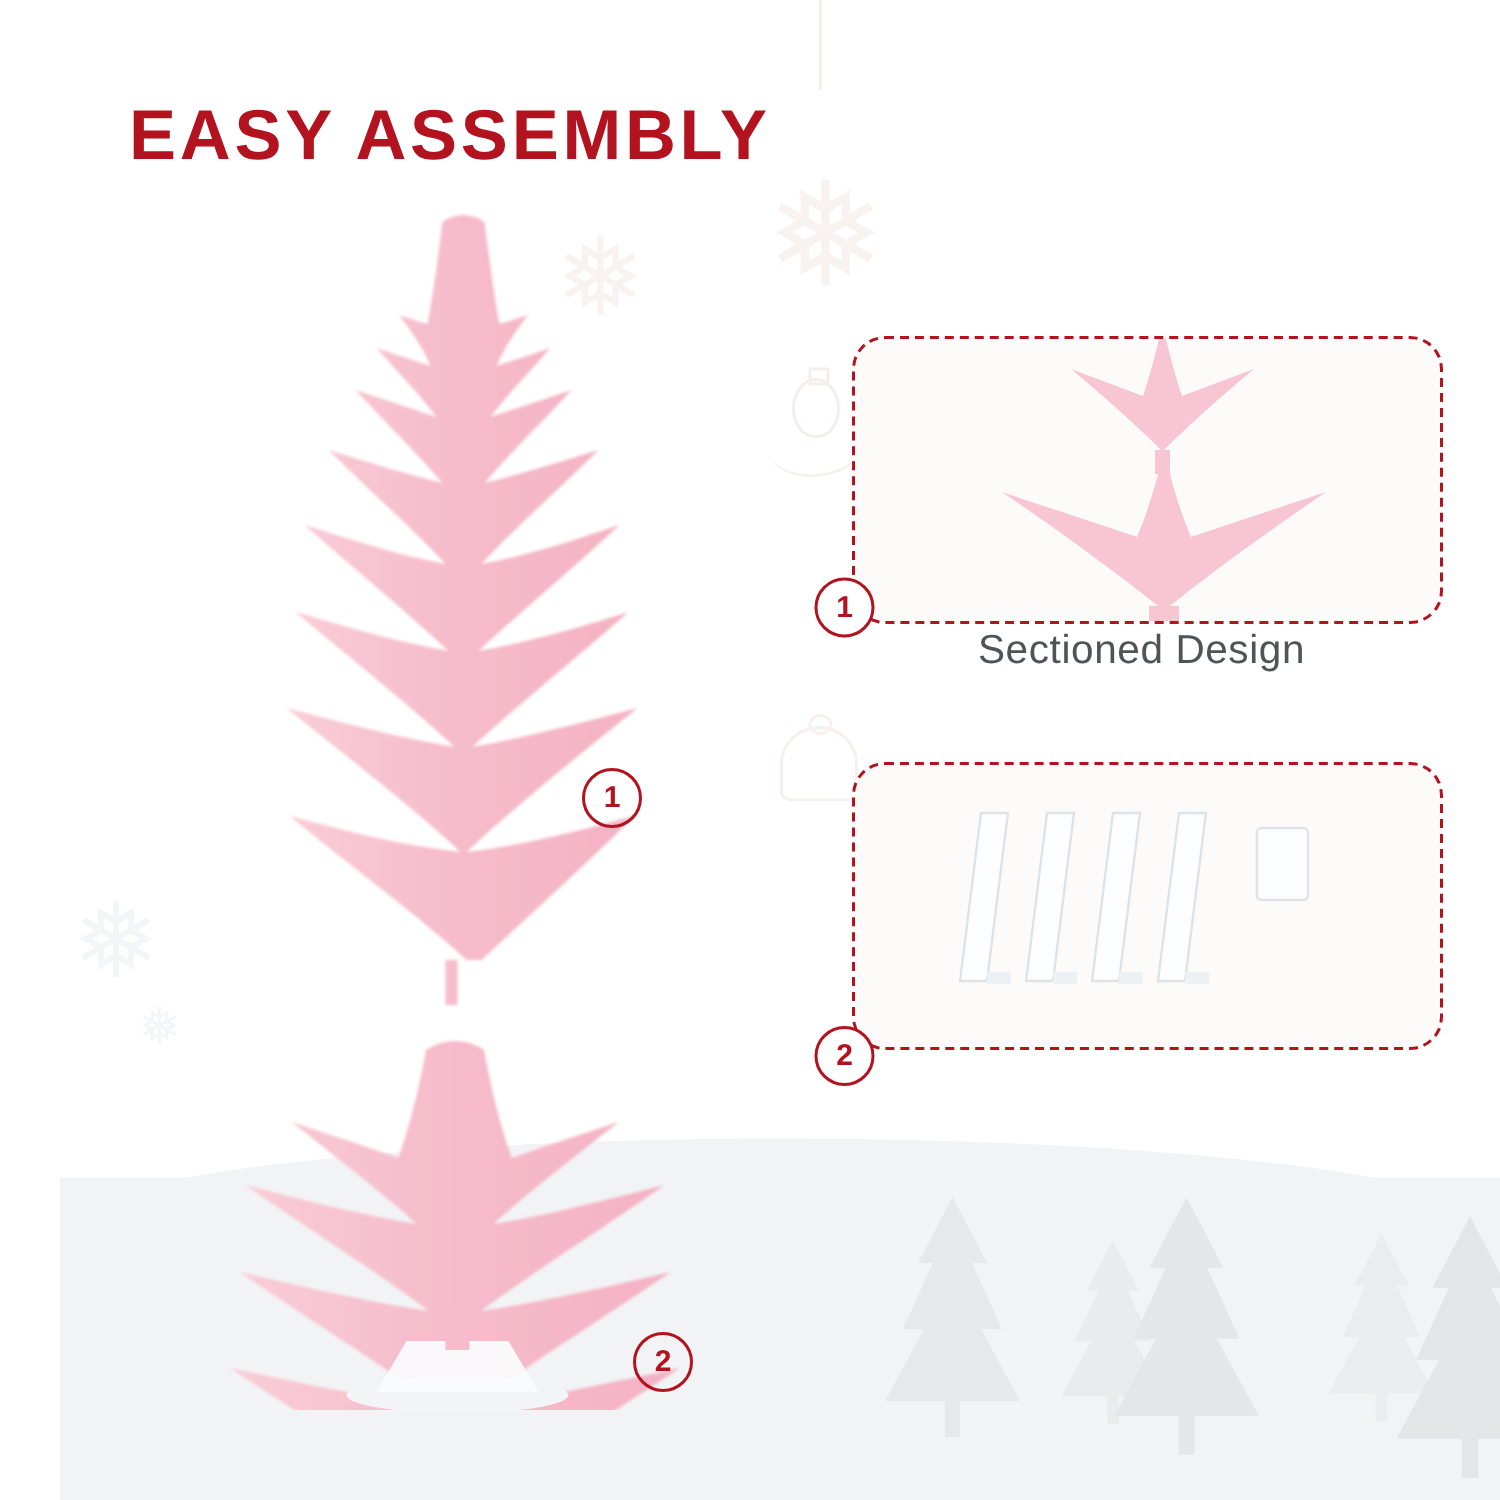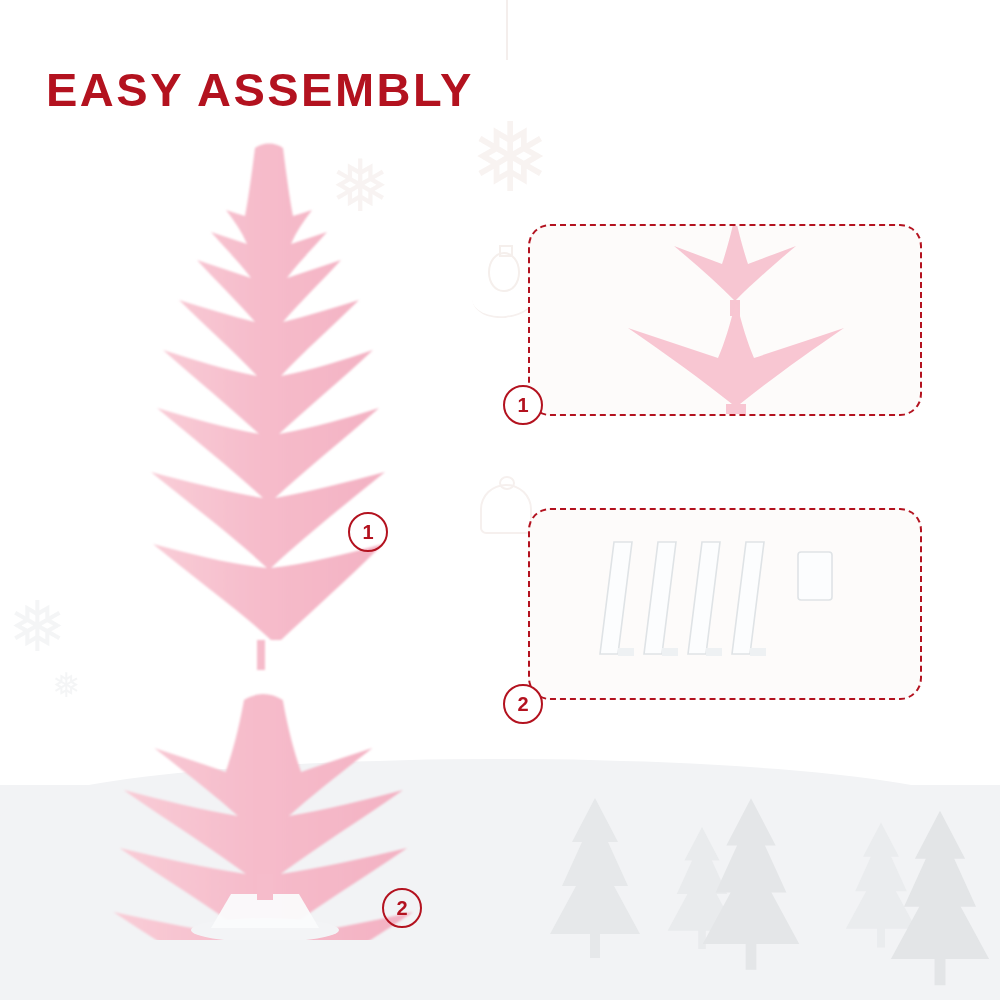--- a/index.html
+++ b/index.html
@@ -7,20 +7,21 @@
     width:1000px;height:1000px;
     background:#ffffff;
     font-family:"Liberation Sans", sans-serif;
     overflow:hidden;
     position:relative;
   }
   .stage{
     position:absolute;inset:0;
     background:#ffffff;
     overflow:hidden;
+    margin-left:40px;
   }
   
   .ground{
     position:absolute;left:0;right:0;bottom:0;height:215px;
     background:#f2f3f5;
   }
   .ground:before{
     content:"";position:absolute;left:0;right:0;top:-26px;height:60px;
     background:#f2f3f5;
     border-radius:50% 50% 0 0 / 100% 100% 0 0;
@@ -273,20 +274,21 @@
       <div class="sec-bot">
         <svg width="220" height="130" viewBox="0 0 220 130">
           <path d="M110 2 C104 28 98 46 92 60 C62 50 32 40 2 30
                    C40 56 76 82 106 106 L100 106 L100 128 L120 128 L120 106 L114 106
                    C144 82 180 56 218 30 C188 40 158 50 128 60 C122 46 116 28 110 2 Z" fill="#f8c6d2"></path>
         </svg>
       </div>
     </div>
   </div>
   <div class="card-marker k1">1</div>
+  <div class="card-caption t1">Sectioned Design</div>
 
   <div class="card c2">
     <div class="card-inner">
       <div class="legs">
         <svg width="290" height="140" viewBox="0 0 290 140">
           <g fill="#fcfdfe" stroke="#dfe3e6" stroke-width="1.6">
             <path d="M30 10 L48 10 L34 122 L16 122 Z"></path>
             <path d="M74 10 L92 10 L78 122 L60 122 Z"></path>
             <path d="M118 10 L136 10 L122 122 L104 122 Z"></path>
             <path d="M162 10 L180 10 L166 122 L148 122 Z"></path>

